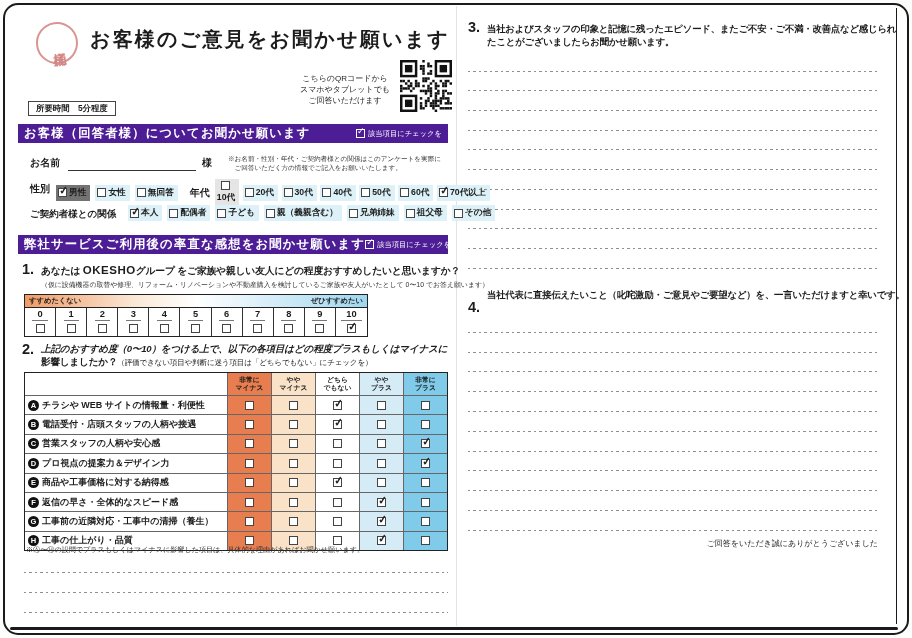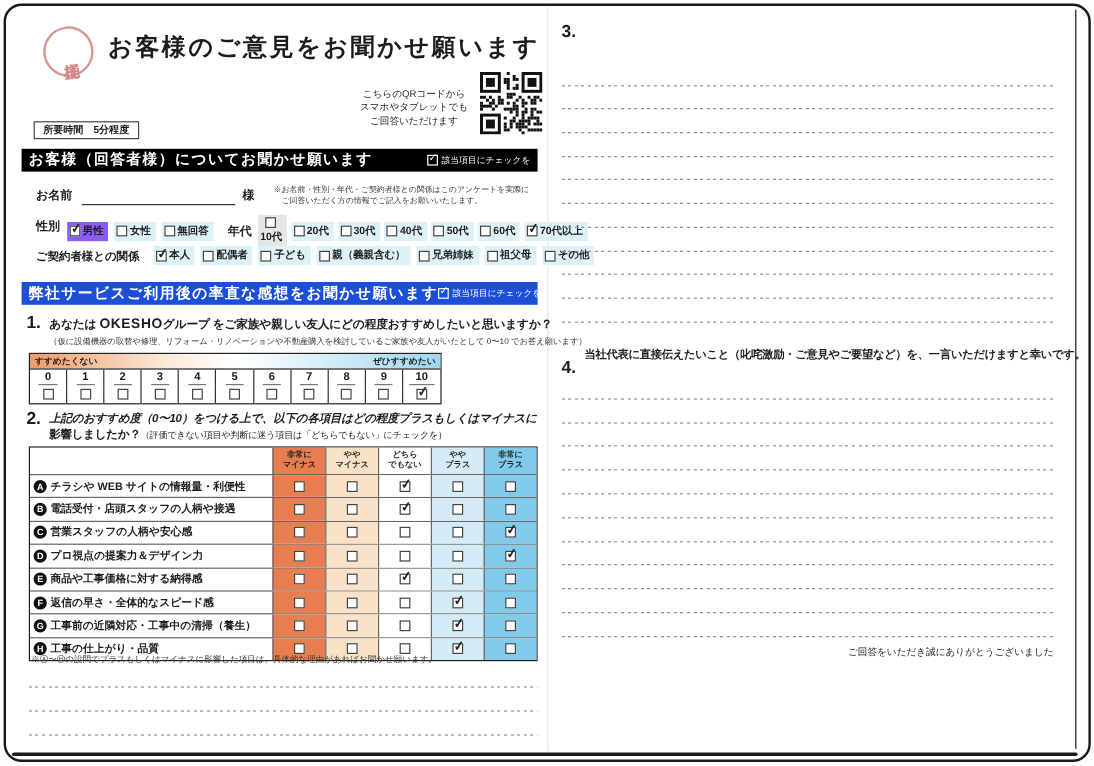--- a/index.html
+++ b/index.html
@@ -212,40 +212,40 @@
         <rect x="4.9523809523809526" y="4.9523809523809526" width="7.428571428571429" height="7.428571428571429" fill="#111"></rect>
         <rect x="34.66666666666667" y="0" width="17.333333333333336" height="17.333333333333336" fill="#111"></rect>
         <rect x="37.142857142857146" y="2.4761904761904763" width="12.380952380952381" height="12.380952380952381" fill="#fff"></rect>
         <rect x="39.61904761904762" y="4.9523809523809526" width="7.428571428571429" height="7.428571428571429" fill="#111"></rect>
         <rect x="0" y="34.66666666666667" width="17.333333333333336" height="17.333333333333336" fill="#111"></rect>
         <rect x="2.4761904761904763" y="37.142857142857146" width="12.380952380952381" height="12.380952380952381" fill="#fff"></rect>
         <rect x="4.9523809523809526" y="39.61904761904762" width="7.428571428571429" height="7.428571428571429" fill="#111"></rect>
       </svg></div>
   <div class="abs timebox">所要時間　5分程度</div>
 
-  <div class="abs bar" style="top: 124px; background: #000000;">
+  <div class="abs bar" style="top: 124px; background: #4c1d95;">
     <span class="bt">お客様（回答者様）についてお聞かせ願います</span>
     <span class="bc">
         <span class="cbw"></span>
         <span>該当項目にチェックを</span>
       </span>
   </div>
 
   <div class="abs flabel" style="left:30px;top:156px;">お名前</div>
   <div class="abs name-line"></div>
   <div class="abs name-suffix">様</div>
   <div class="abs name-note">
     <div class="tline">※お名前・性別・年代・ご契約者様との関係はこのアンケートを実際に</div>
     <div class="tline">　ご回答いただく方の情報でご記入をお願いいたします。</div>
   </div>
 
   <div class="abs flabel" style="left:30px;top:182px;">性別</div>
   <div class="abs optrow" style="left:56px;top:179px;">
     <span class="optrow">
-        <span class="chip" style="background: #8b5cf6;">
+        <span class="chip" style="background: #737373;">
           <span class="cb checked"></span>
           <span class="opt-label">男性</span>
         </span>
         <span class="chip" style="background: rgb(221, 242, 248);">
           <span class="cb"></span>
           <span class="opt-label">女性</span>
         </span>
         <span class="chip" style="background: rgb(221, 242, 248);">
           <span class="cb"></span>
           <span class="opt-label">無回答</span>
@@ -309,21 +309,21 @@
       <span class="chip" style="background: rgb(221, 242, 248);">
         <span class="cb"></span>
         <span class="opt-label">祖父母</span>
       </span>
       <span class="chip" style="background: rgb(221, 242, 248);">
         <span class="cb"></span>
         <span class="opt-label">その他</span>
       </span>
     </div>
 
-  <div class="abs bar" style="top: 235px; background: #1d4ed8;">
+  <div class="abs bar" style="top: 235px; background: #4c1d95;">
     <span class="bt">弊社サービスご利用後の率直な感想をお聞かせ願います</span>
     <span class="bc">
         <span class="cbw"></span>
         <span>該当項目にチェックを</span>
       </span>
   </div>
 
   <div class="abs qnum" style="left:22px;top:261px;">1.</div>
   <div class="abs qtext" style="left:41px;top:264px;">
     <span>あなたは </span><span class="brand">OKESHO</span><span>グループ をご家族や親しい友人にどの程度おすすめしたいと思いますか？</span>
@@ -605,20 +605,24 @@
       </div>
     </div>
   <div class="abs small-note" style="left:26px;top:545px;">※Ⓐ〜Ⓗの設問でプラスもしくはマイナスに影響した項目は、具体的な理由があればお聞かせ願います。</div>
   <div class="abs" id="left-lines" style="left:24px;top:553px;width:424px;">
       <div class="wline"></div>
       <div class="wline"></div>
       <div class="wline"></div>
     </div>
 
   <div class="abs qnum" style="left:468px;top:19px;">3.</div>
+  <div class="abs q-right-text" style="left:487px;top:22px;">
+    <div class="tline">当社およびスタッフの印象と記憶に残ったエピソード、またご不安・ご不満・改善点など感じられ</div>
+    <div class="tline">たことがございましたらお聞かせ願います。</div>
+  </div>
   <div class="abs" id="q3-lines" style="left:468px;top:52px;width:412px;">
       <div class="wline"></div>
       <div class="wline"></div>
       <div class="wline"></div>
       <div class="wline"></div>
       <div class="wline"></div>
       <div class="wline"></div>
       <div class="wline"></div>
       <div class="wline"></div>
       <div class="wline"></div>

